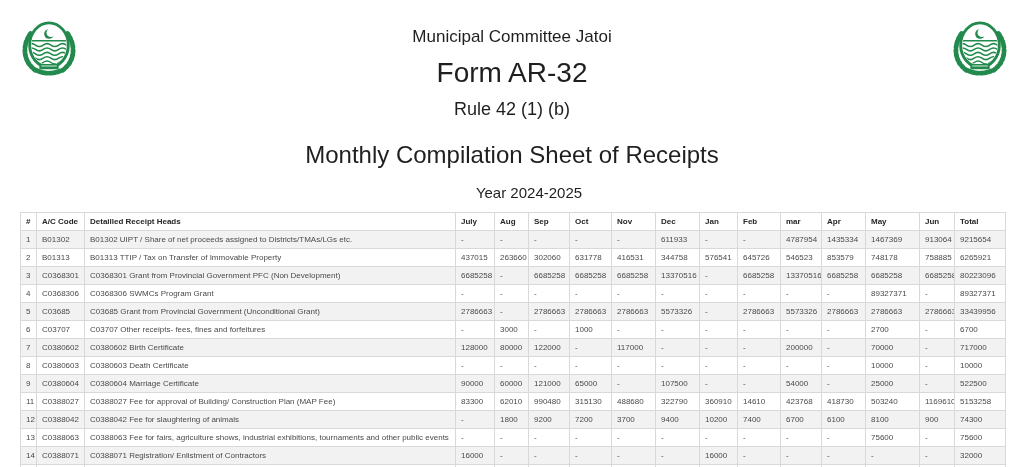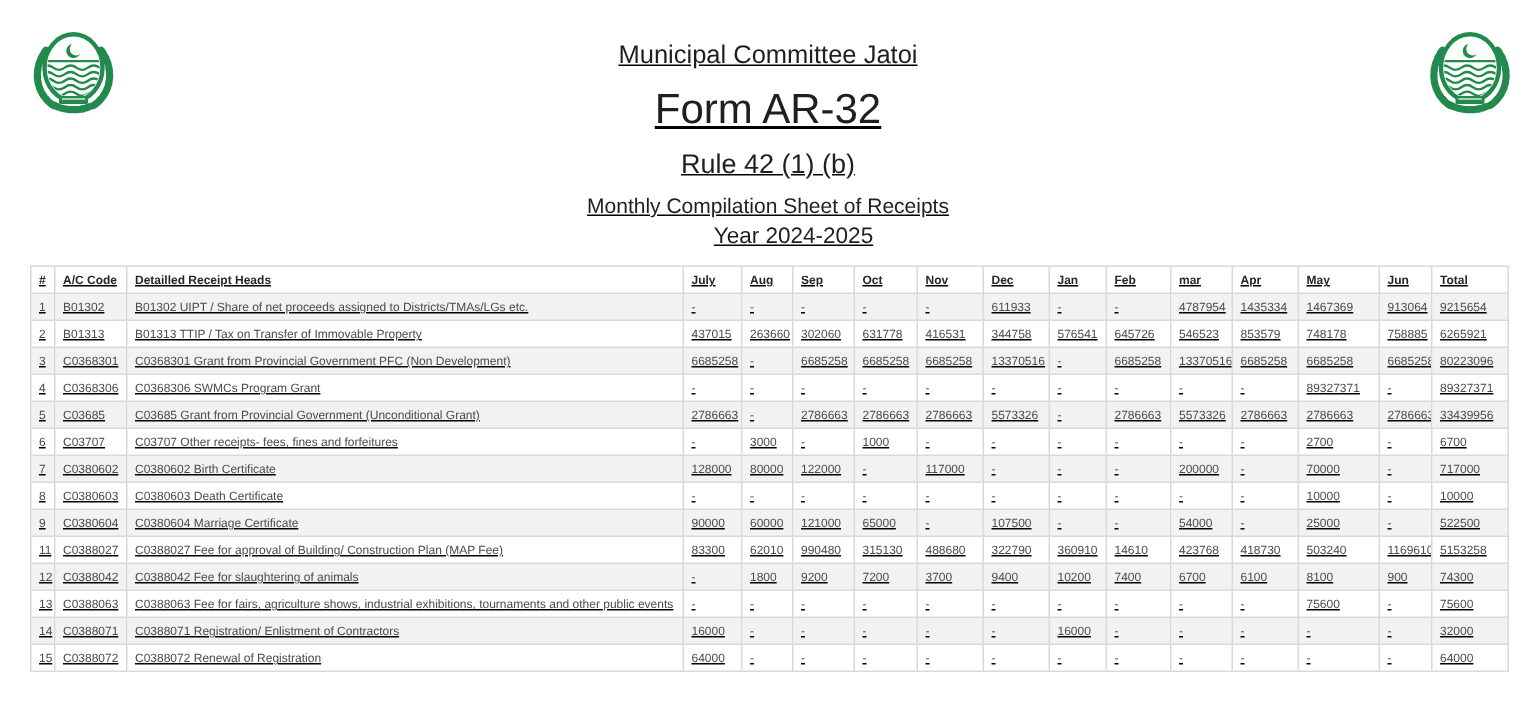--- a/index.html
+++ b/index.html
@@ -3,28 +3,28 @@
 <meta charset="utf-8">
 <style>
   * { box-sizing: border-box; }
   html, body {
     margin: 0; padding: 0;
     width: 1024px; height: 467px;
     background: #ffffff;
     font-family: "Liberation Sans", sans-serif;
     overflow: hidden;
   }
-  .page { position: relative; width: 1024px; height: 467px; text-decoration: underline; }
+  .page { position: relative; width: 1024px; height: 467px; }
 
   
   .page-header { text-align: center; padding-top: 27px; color: #1f1f1f; }
   .org-name   { font-size: 17px; line-height: 20px; margin: 0 0 10px; }
   .form-title { font-size: 28px; line-height: 32px; font-weight: 400; margin: 0 12px 10px; }
-  .rule-line  { font-size: 18px; line-height: 21px; margin: 0 0 7px; }
-  .subtitle   { font-size: 14px; line-height: 21px; margin: 0 0 1px; }
+  .rule-line  { font-size: 18px; line-height: 21px; margin: 0 0 24px; }
+  .subtitle   { font-size: 24px; line-height: 21px; margin: 0 0 19px; }
   .year-line  { font-size: 15px; line-height: 17px; margin: 0; padding-left: 34px; }
 
   .logo { position: absolute; top: 19px; width: 62px; height: 58px; color: #218a4c; }
   .logo-left  { left: 18px; }
   .logo-right { right: 13px; }
   .logo svg { width: 100%; height: 100%; display: block; }
 
   
   .receipts-table {
     border-collapse: collapse;

